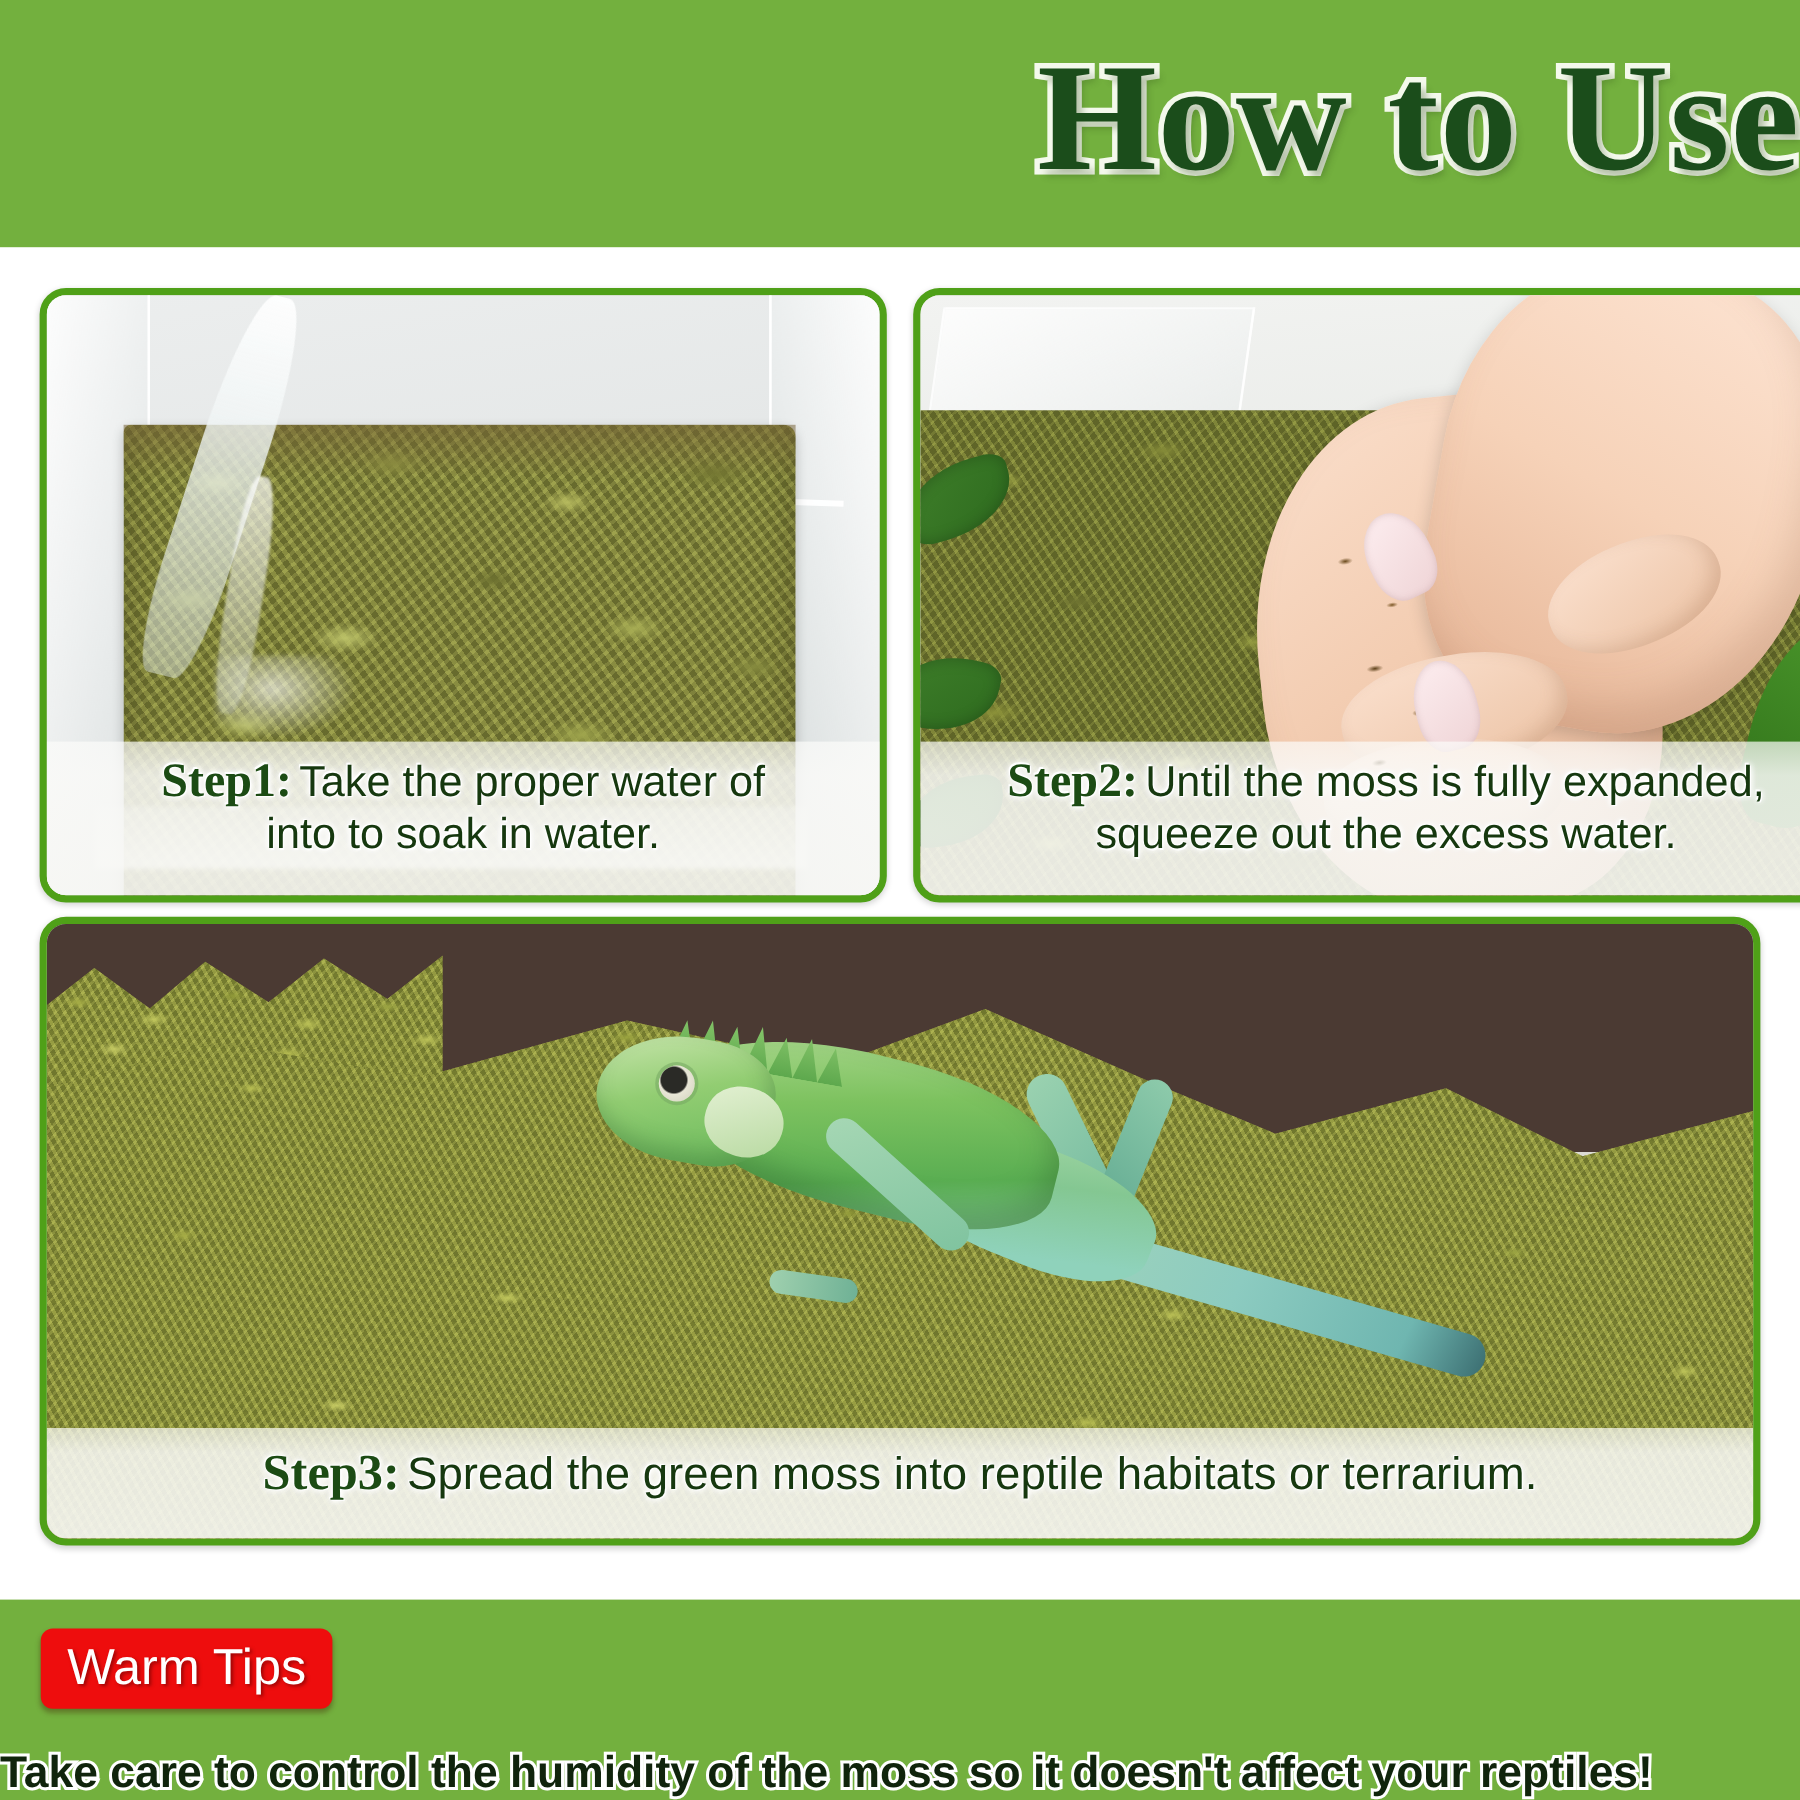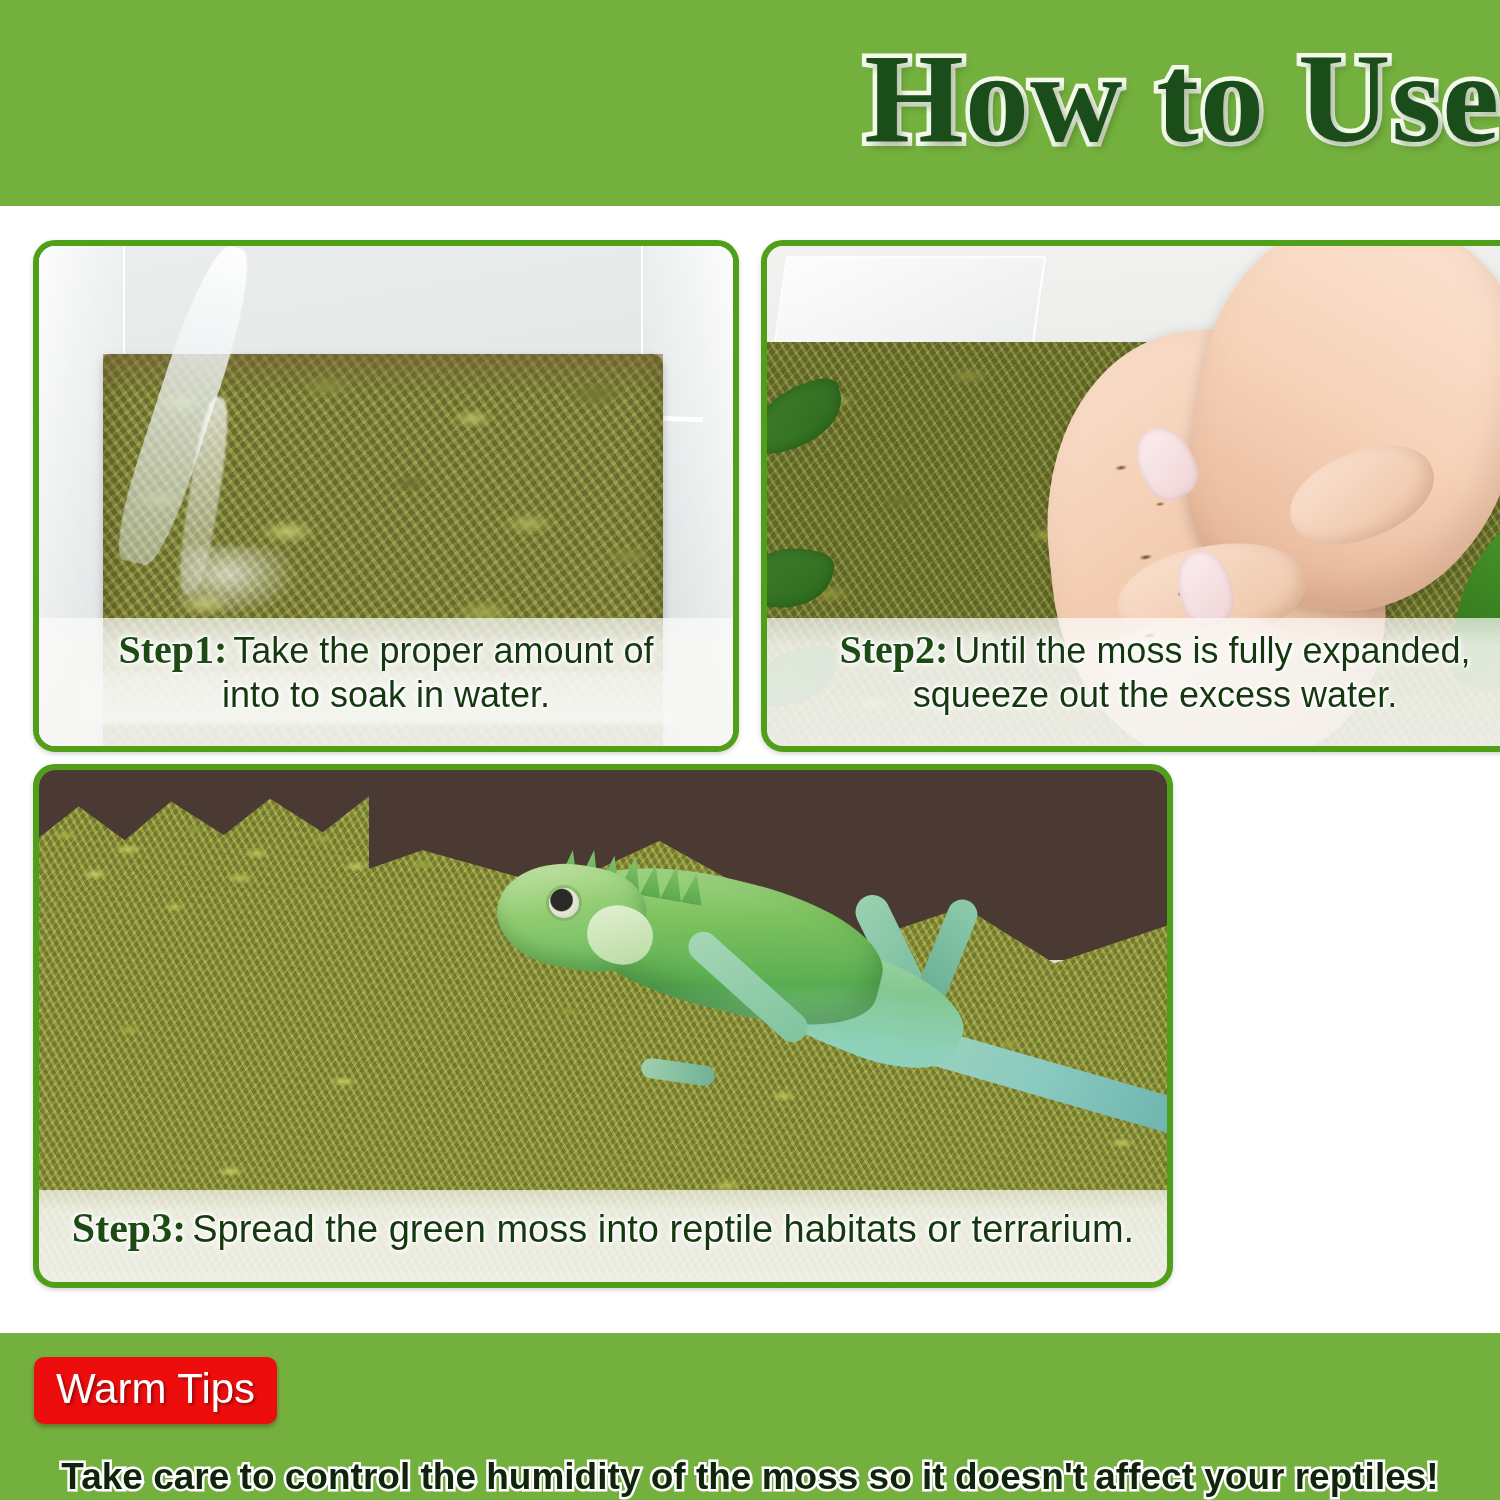--- a/index.html
+++ b/index.html
@@ -40,21 +40,21 @@
   .panel {
     position: absolute;
     border: 6px solid #4fa018;
     border-radius: 22px;
     overflow: hidden;
     background: #dcdcd4;
     box-shadow: 0 2px 5px rgba(0,0,0,0.18);
   }
   .panel-1 { left: 33px;  top: 240px;  width: 706px;  height: 512px; }
   .panel-2 { left: 761px; top: 240px;  width: 788px;  height: 512px; }
-  .panel-3 { left: 33px;  top: 764px;  width: 1140px; height: 524px; }
+  .panel-3 { left: 33px;  top: 764px;  width: 1434px; height: 524px; }
 
   .photo { position: absolute; inset: 0; overflow: hidden; }
 
   
   .caption {
     position: absolute;
     left: 0; right: 0; bottom: 0;
     background: linear-gradient(to bottom,
        rgba(252,252,250,0.70) 0%,
        rgba(250,250,248,0.86) 22%,
@@ -102,21 +102,20 @@
     color: #ffffff;
     font-size: 42px;
     line-height: 46px;
     font-weight: 500;
     text-shadow: 2px 2px 3px rgba(90,0,0,0.55);
     box-shadow: 0 3px 4px rgba(60,20,0,0.35);
   }
   .tips-text {
     position: absolute;
     left: 0; right: 0; top: 122px;
-    text-align: center;
     font-size: 37px;
     line-height: 44px;
     font-weight: bold;
     color: #10240c;
     white-space: nowrap;
     -webkit-text-stroke: 5px #ffffff;
     paint-order: stroke fill;
   }
 
   
@@ -432,21 +431,21 @@
     <div class="p1-brick">
       <div class="p1-brick-top"></div>
     </div>
     <div class="p1-pool"></div>
     <div class="p1-splash"></div>
     <div class="p1-water"></div>
     <div class="p1-water2"></div>
   </div>
   <div class="caption">
     <div class="cap-line">
-      <span class="step-label">Step1:</span><span>Take the proper amount of</span>
+      <span class="step-label">Step1:</span><span>Take the proper water of</span>
     </div>
     <div class="cap-line">into to soak in water.</div>
   </div>
 </div>
 
 <div class="panel panel-2">
   <div class="photo">
     <div class="p2-bg"></div>
     <div class="p2-tray"></div>
     <div class="p2-moss moss"></div>

